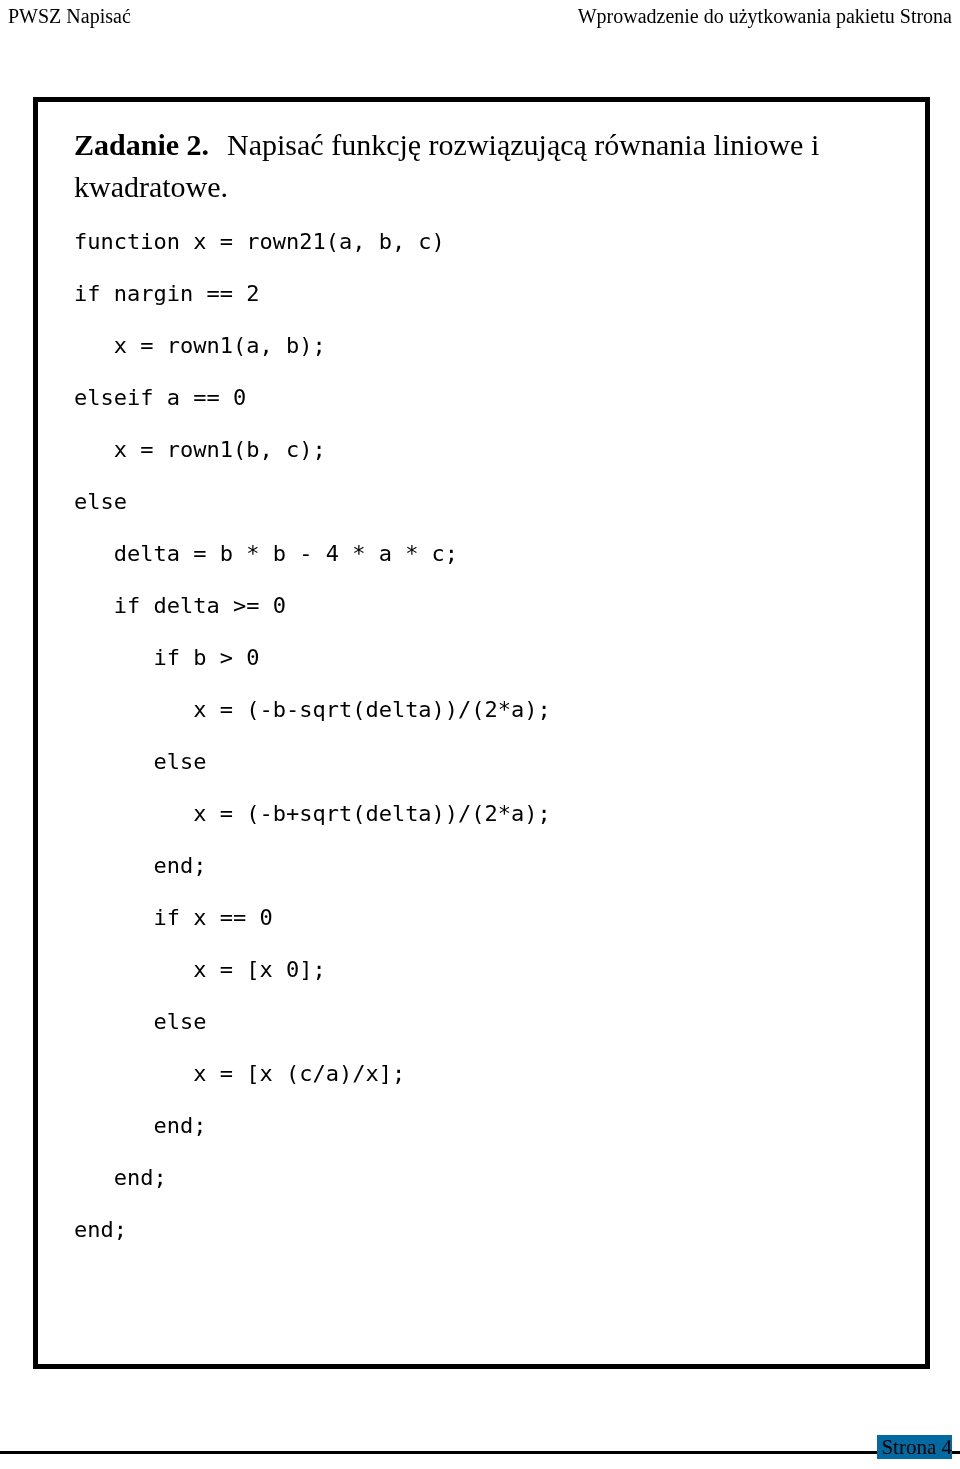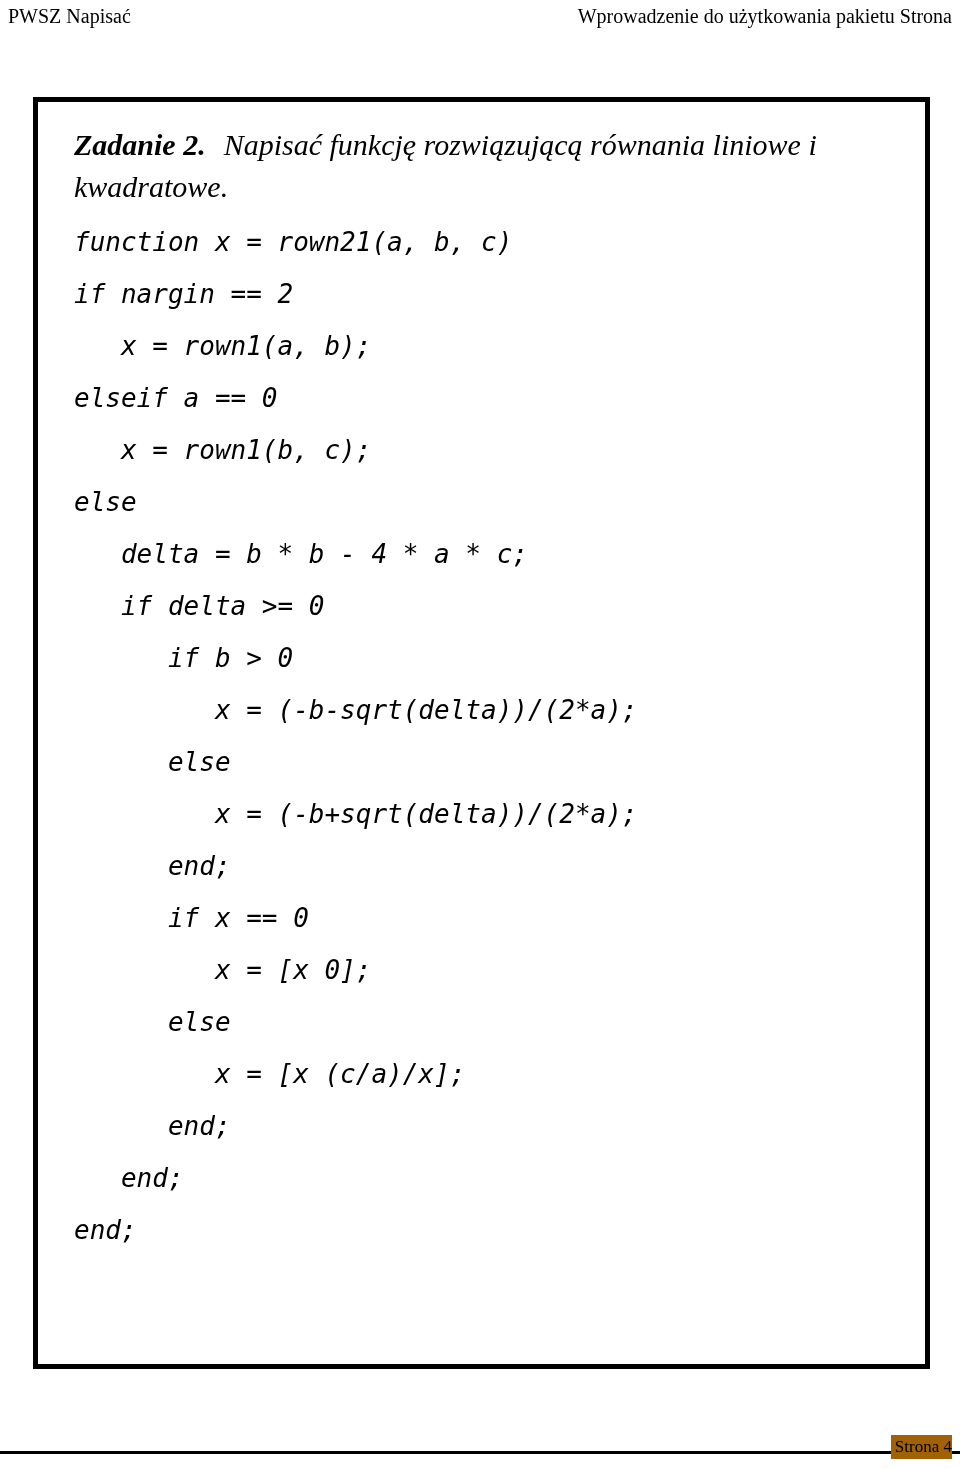--- a/index.html
+++ b/index.html
@@ -45,21 +45,20 @@
     top: 97px;
     width: 897px;
     height: 1272px;
     border: 5px solid #000000;
     box-sizing: border-box;
     background: #ffffff;
   }
 
   .frame-inner {
     padding: 22px 12px 0 36px;
-    font-style: italic;
   }
 
   
   .task-title {
     font-size: 30px;
     line-height: 42px;
     margin: 0 0 4px 0;
     font-family: "Liberation Serif", "DejaVu Serif", serif;
   }
   .task-label {
@@ -67,21 +66,21 @@
   }
   .task-gap {
     display: inline-block;
     width: 18px;
   }
 
   
   .code-listing {
     margin: 8px 0 0 0;
     font-family: "DejaVu Sans Mono", "Liberation Mono", monospace;
-    font-size: 26px;
+    font-size: 22px;
     line-height: 52px;
     white-space: pre;
     letter-spacing: 0px;
   }
   .code-line {
     white-space: pre;
     height: 52px;
   }
 
   
@@ -97,23 +96,23 @@
     left: 0;
     right: 0;
     top: 52px;
     height: 3px;
     background: #000000;
   }
   .footer-page {
     position: absolute;
     right: 8px;
     top: 36px;
-    font-size: 17px;
+    font-size: 21px;
     line-height: 24px;
-    background: #a16207;
+    background: #0369a1;
     padding-left: 4px;
     white-space: nowrap;
   }
 </style>
 </head>
 <body>
 
 <div class="page-header">
   <div class="header-left">PWSZ Napisać</div>
   <div class="header-right">Wprowadzenie do użytkowania pakietu Strona</div>

